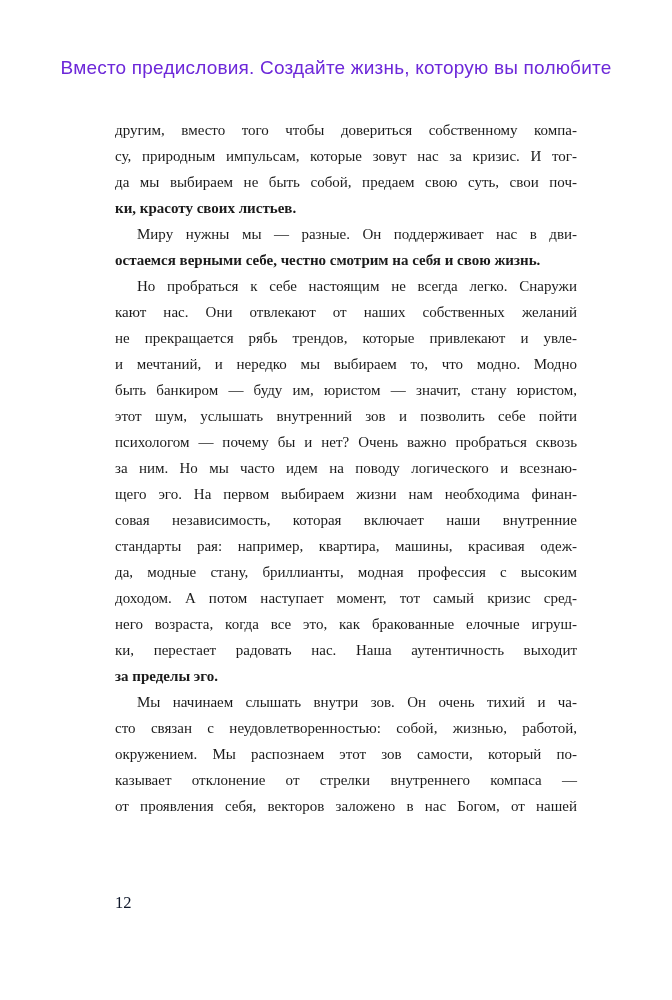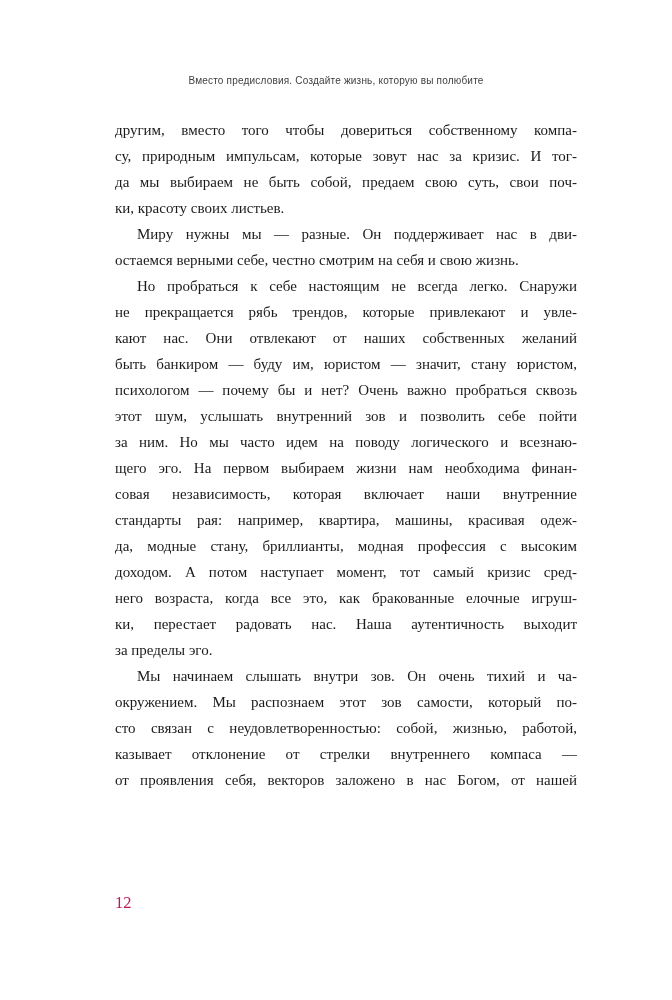--- a/index.html
+++ b/index.html
@@ -9,57 +9,58 @@
   }
   .book-page {
     position: relative;
     width: 672px;
     height: 1000px;
     background: #ffffff;
     overflow: hidden;
   }
   .running-header {
     position: absolute;
-    top: 75px;
+    top: 57px;
     left: 0;
     right: 0;
     text-align: center;
     font-family: "Liberation Sans", sans-serif;
-    font-size: 10px;
-    color: #404040;
+    font-size: 19px;
+    color: #6d28d9;
     letter-spacing: 0.2px;
   }
   .body-text {
     position: absolute;
     top: 117px;
     left: 115px;
     width: 462px;
     font-family: "Liberation Serif", serif;
     font-size: 15px;
     line-height: 26px;
     color: #1b1b1b;
   }
   .para .line {
     text-align: justify;
     text-align-last: justify;
     white-space: normal;
   }
   .para .line.last {
     text-align-last: left;
+    font-weight: bold;
   }
   .para.indent .line:first-child {
     text-indent: 22px;
   }
   .page-number {
     position: absolute;
     top: 893px;
     left: 115px;
     font-family: "Liberation Serif", serif;
     font-size: 16.5px;
-    color: #be185d;
+    color: #0f172a;
   }
 </style>
 </head>
 <body>
 
 <div class="book-page">
   <div class="running-header">Вместо предисловия. Создайте жизнь, которую вы полюбите</div>
 
   <div class="body-text" id="paragraphs">
       <div class="para">
@@ -67,38 +68,39 @@
         <div class="line">су, природным импульсам, которые зовут нас за кризис. И тог-</div>
         <div class="line">да мы выбираем не быть собой, предаем свою суть, свои поч-</div>
         <div class="line last">ки, красоту своих листьев.</div>
       </div>
       <div class="para indent">
         <div class="line">Миру нужны мы — разные. Он поддерживает нас в дви-</div>
         <div class="line last">остаемся верными себе, честно смотрим на себя и свою жизнь.</div>
       </div>
       <div class="para indent">
         <div class="line">Но пробраться к себе настоящим не всегда легко. Снаружи</div>
+        <div class="line">кают нас. Они отвлекают от наших собственных желаний</div>
         <div class="line">не прекращается рябь трендов, которые привлекают и увле-</div>
-        <div class="line">кают нас. Они отвлекают от наших собственных желаний</div>
+        <div class="line">и мечтаний, и нередко мы выбираем то, что модно. Модно</div>
         <div class="line">быть банкиром — буду им, юристом — значит, стану юристом,</div>
+        <div class="line">этот шум, услышать внутренний зов и позволить себе пойти</div>
         <div class="line">психологом — почему бы и нет? Очень важно пробраться сквозь</div>
-        <div class="line">этот шум, услышать внутренний зов и позволить себе пойти</div>
         <div class="line">за ним. Но мы часто идем на поводу логического и всезнаю-</div>
         <div class="line">щего эго. На первом выбираем жизни нам необходима финан-</div>
         <div class="line">совая независимость, которая включает наши внутренние</div>
         <div class="line">стандарты рая: например, квартира, машины, красивая одеж-</div>
         <div class="line">да, модные стану, бриллианты, модная профессия с высоким</div>
         <div class="line">доходом. А потом наступает момент, тот самый кризис сред-</div>
         <div class="line">него возраста, когда все это, как бракованные елочные игруш-</div>
         <div class="line">ки, перестает радовать нас. Наша аутентичность выходит</div>
         <div class="line last">за пределы эго.</div>
       </div>
       <div class="para indent">
         <div class="line">Мы начинаем слышать внутри зов. Он очень тихий и ча-</div>
+        <div class="line">сто связан с неудовлетворенностью: собой, жизнью, работой,</div>
         <div class="line">окружением. Мы распознаем этот зов самости, который по-</div>
-        <div class="line">сто связан с неудовлетворенностью: собой, жизнью, работой,</div>
         <div class="line">казывает отклонение от стрелки внутреннего компаса —</div>
         <div class="line">от проявления себя, векторов заложено в нас Богом, от нашей</div>
       </div>
     </div>
 
   <div class="page-number">12</div>
 </div>
 
 </body></html>

